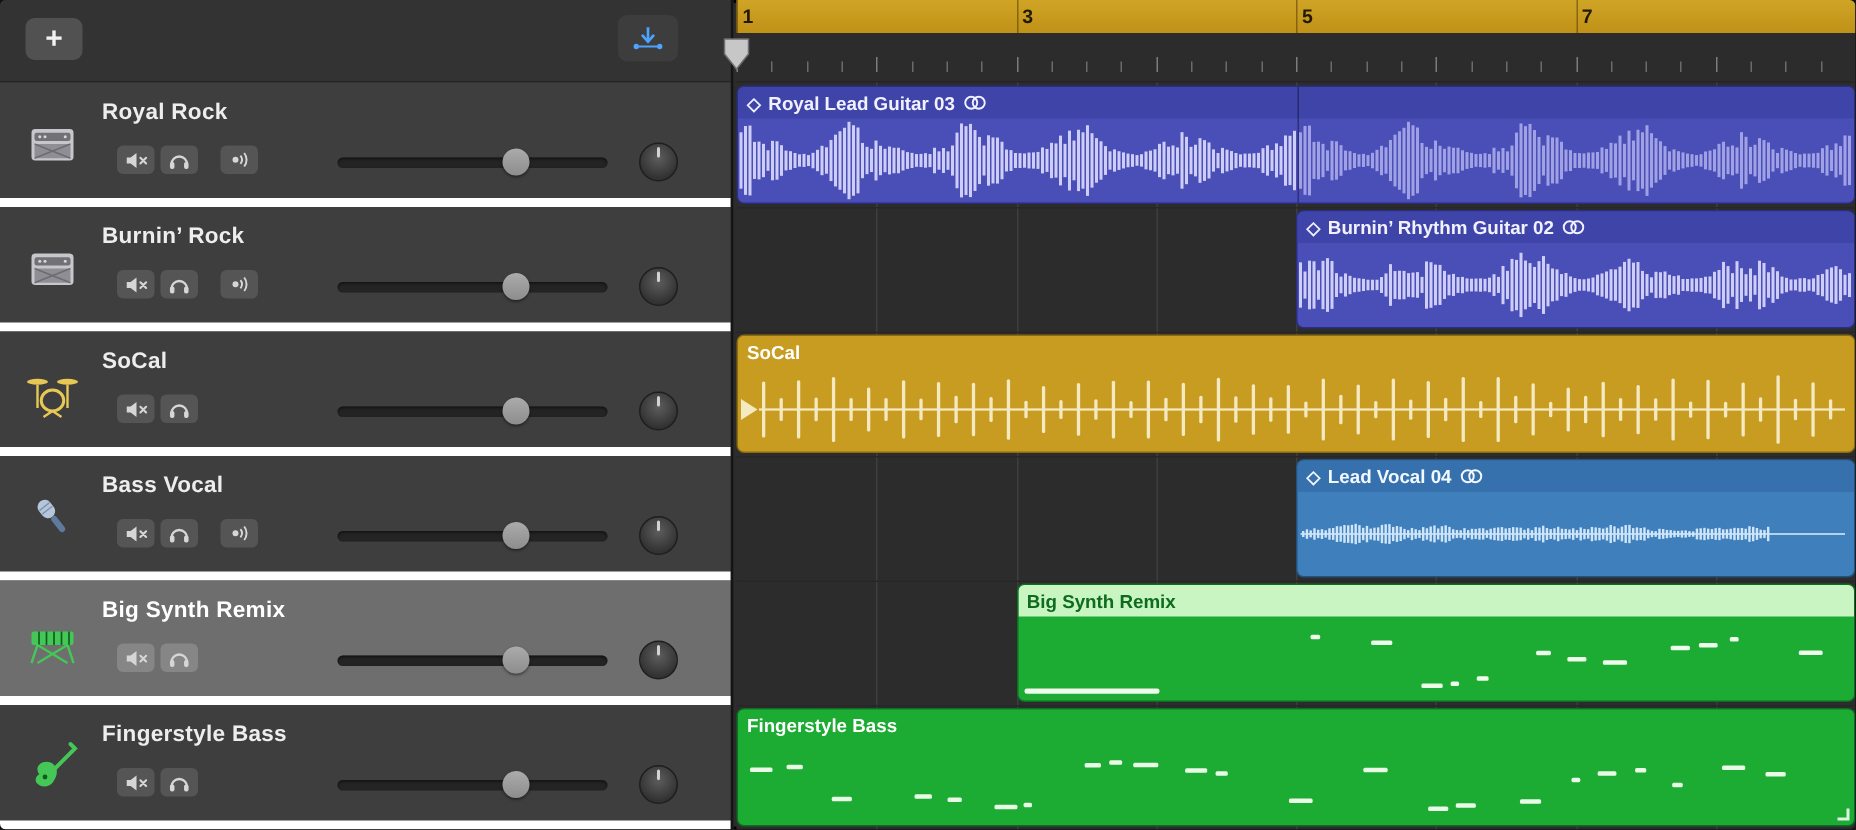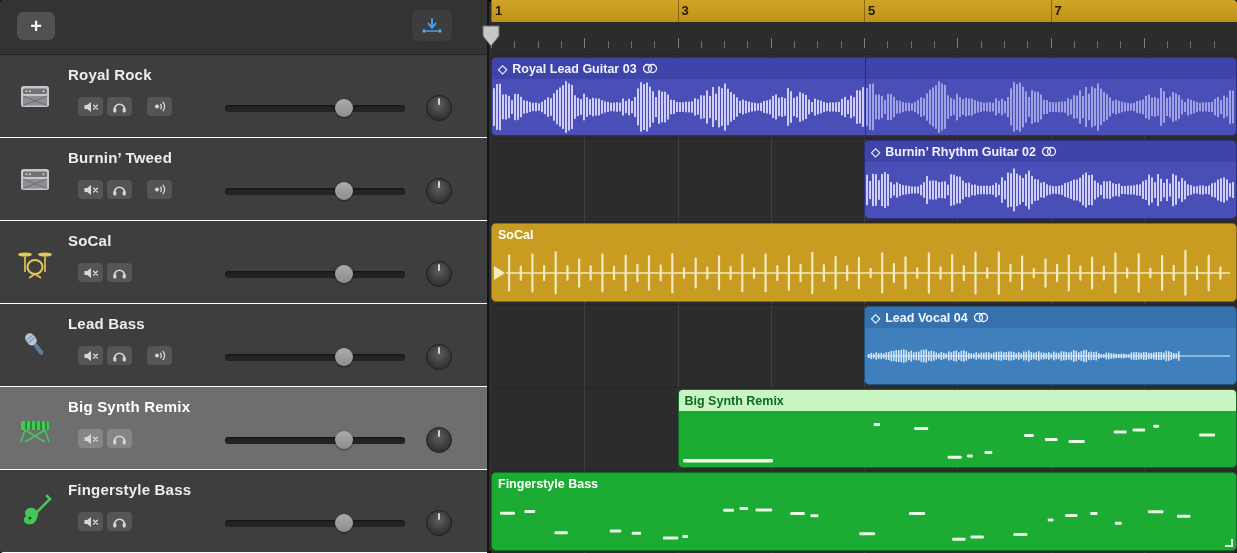--- a/index.html
+++ b/index.html
@@ -7,21 +7,21 @@
   #app{position:relative;width:1237px;height:553px;background:#2c2c2c;overflow:hidden;
        font-family:"Liberation Sans",sans-serif;border-radius:4px;box-shadow:inset 0 0 0 2px #000;}
 
   
   #sidebar{position:absolute;left:0;top:0;width:489px;height:553px;background:#3e3e3e;border-right:2px solid #151515;}
   #sidebar-topbar{position:absolute;left:0;top:0;width:487px;height:55px;background:#333;border-bottom:1px solid #222;}
   #add-track{position:absolute;left:17px;top:12px;width:38px;height:28px;background:#515151;border:none;border-radius:6px;
              color:#f2f2f2;font-size:20px;font-weight:700;line-height:22px;cursor:pointer;font-family:inherit;}
   #automation-btn{position:absolute;left:412px;top:10px;width:40px;height:31px;background:#3d3d3d;border:none;border-radius:6px;
                   cursor:pointer;display:flex;align-items:center;justify-content:center;}
-  .trow{position:absolute;left:0;width:487px;height:83px;background:#3e3e3e;border-bottom:1px solid #ffffff;}
+  .trow{position:absolute;left:0;width:487px;height:83px;background:#3e3e3e;border-bottom:6px solid #ffffff;}
   .trow.sel{background:#6e6e6e;}
   .ticon{position:absolute;left:12px;top:21px;width:46px;height:40px;display:flex;align-items:center;justify-content:center;}
   .tname{position:absolute;left:68px;top:11px;font-size:15px;font-weight:700;color:#ededed;letter-spacing:.2px;}
   .trow.sel .tname{color:#fff;}
   .tbtns{position:absolute;left:78px;top:42px;display:flex;align-items:center;}
   .tbtn{width:25px;height:19px;border:none;border-radius:4px;background:#555;margin-right:4px;display:flex;
         align-items:center;justify-content:center;cursor:pointer;padding:0;}
   .trow.sel .tbtn{background:#868686;}
   .tbtn.mon{margin-left:11px;}
   .vslider{position:absolute;left:225px;top:45px;width:180px;height:16px;cursor:pointer;}
@@ -115,21 +115,21 @@
             <svg width="34" height="34" viewBox="0 0 34 34">
               <rect x="3" y="7" width="28" height="21" rx="2.5" fill="#c7c7cb"></rect>
               <rect x="5" y="9.5" width="24" height="5.5" rx="1.5" fill="#717176"></rect>
               <circle cx="8.5" cy="12.2" r="1" fill="#d8d8dc"></circle>
               <circle cx="12" cy="12.2" r="1" fill="#d8d8dc"></circle>
               <circle cx="25.5" cy="12.2" r="1" fill="#d8d8dc"></circle>
               <rect x="5" y="17" width="24" height="9.5" rx="1.5" fill="#8e8e94"></rect>
               <path d="M5 17 L29 26.5 M5 26.5 L29 17" stroke="#6c6c72" stroke-width="1"></path>
             </svg>
           </div>
-          <div class="tname">Burnin’ Tweed</div>
+          <div class="tname">Burnin’ Rock</div>
           <div class="tbtns">
             <button class="tbtn">
               <svg width="16" height="12" viewBox="0 0 16 12">
                 <path d="M1.5 4 h2.6 L8 1 v10 L4.1 8 H1.5 z" fill="#d6d6d6"></path>
                 <path d="M10.6 4.2 l3.8 3.8 M14.4 4.2 l-3.8 3.8" stroke="#d6d6d6" stroke-width="1.4" stroke-linecap="round"></path>
               </svg>
             </button>
             <button class="tbtn">
               <svg width="15" height="13" viewBox="0 0 15 13">
                 <path d="M2.3 9.5 a5.2 5.2 0 0 1 10.4 0" fill="none" stroke="#d6d6d6" stroke-width="1.6"></path>
@@ -184,21 +184,21 @@
         <div class="trow" style="top: 304px;">
           <div class="ticon">
             <svg width="34" height="34" viewBox="0 0 34 34">
               <g transform="rotate(-38 17 17)">
                 <rect x="12.5" y="3.5" width="9.5" height="13" rx="4.7" fill="#b6c6da"></rect>
                 <path d="M13 8 h8.5 M13 11 h8.5" stroke="#7e95b3" stroke-width="1"></path>
                 <rect x="15.2" y="16.5" width="4.2" height="12.5" rx="2.1" fill="#5e7b9e"></rect>
               </g>
             </svg>
           </div>
-          <div class="tname">Lead Bass</div>
+          <div class="tname">Bass Vocal</div>
           <div class="tbtns">
             <button class="tbtn">
               <svg width="16" height="12" viewBox="0 0 16 12">
                 <path d="M1.5 4 h2.6 L8 1 v10 L4.1 8 H1.5 z" fill="#d6d6d6"></path>
                 <path d="M10.6 4.2 l3.8 3.8 M14.4 4.2 l-3.8 3.8" stroke="#d6d6d6" stroke-width="1.4" stroke-linecap="round"></path>
               </svg>
             </button>
             <button class="tbtn">
               <svg width="15" height="13" viewBox="0 0 15 13">
                 <path d="M2.3 9.5 a5.2 5.2 0 0 1 10.4 0" fill="none" stroke="#d6d6d6" stroke-width="1.6"></path>

